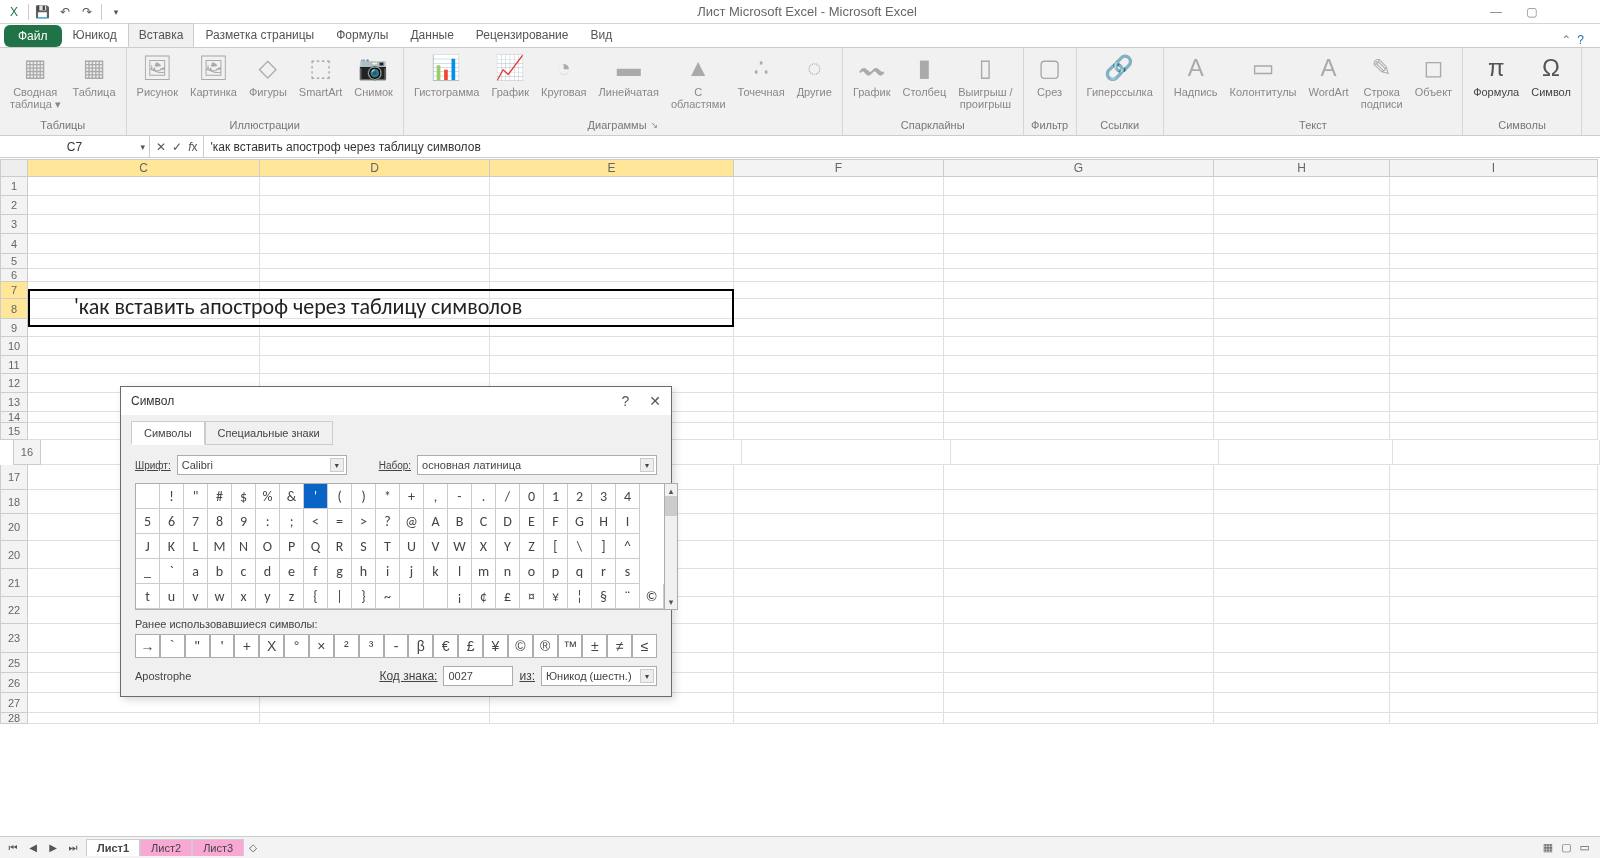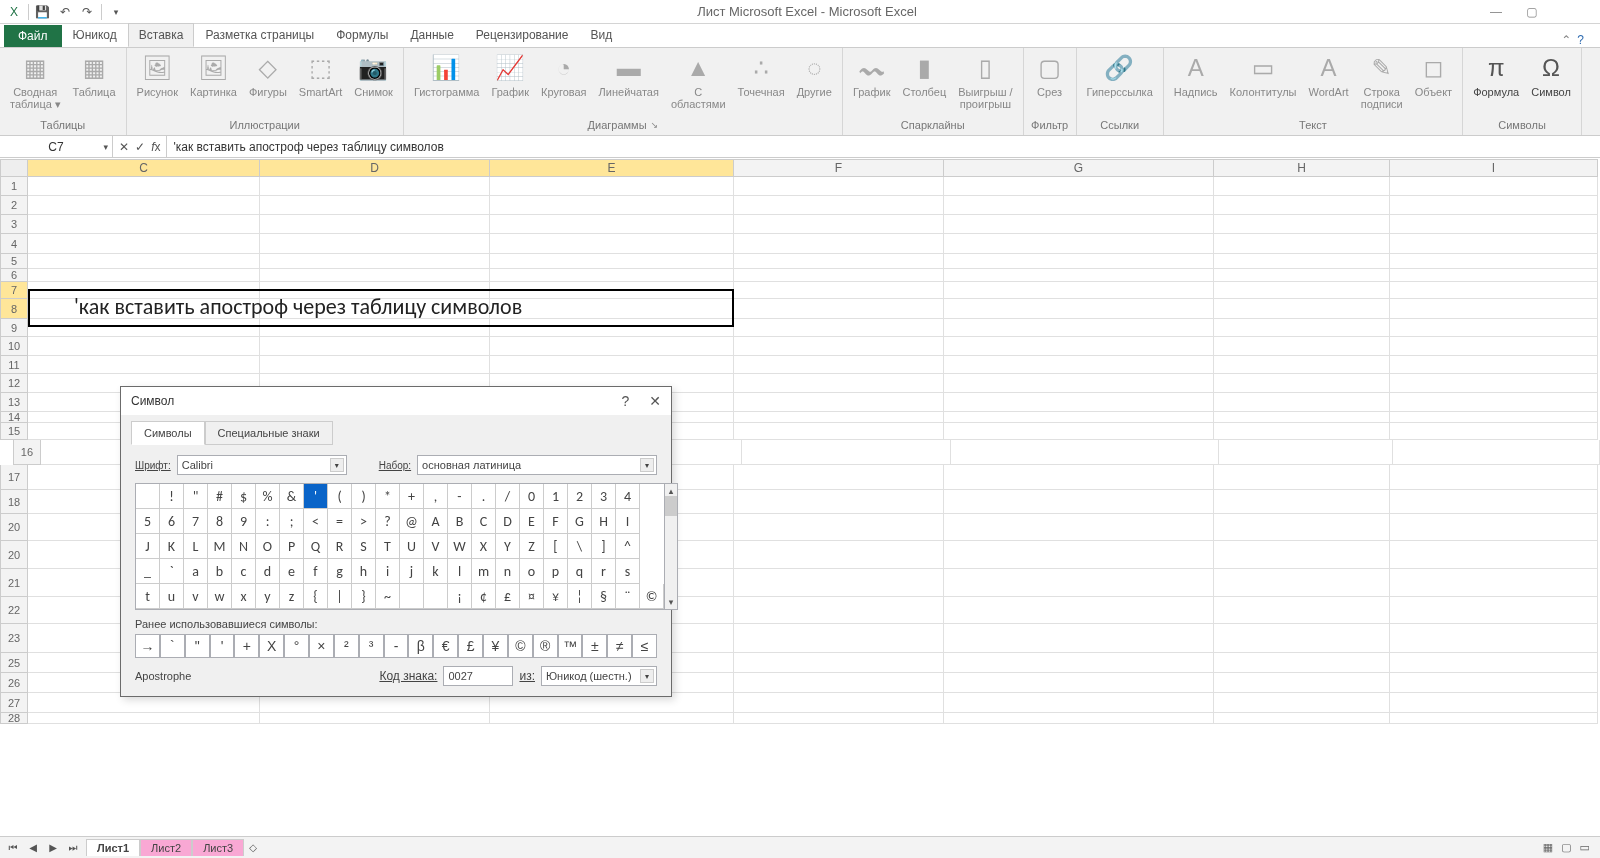--- a/index.html
+++ b/index.html
@@ -9,40 +9,40 @@
 .titlebar { height: 24px; background: #fff; display: flex; align-items: center; border-bottom: 1px solid #d4d4d4; }
 .qa-group { display: flex; align-items: center; gap: 2px; padding: 0 4px; }
 .qa-btn { width: 20px; height: 20px; display: flex; align-items: center; justify-content: center; cursor: pointer; color: #555; }
 .qa-sep { width: 1px; height: 16px; background: #ccc; margin: 0 2px; }
 .title-center { flex: 1; text-align: center; font-size: 13px; color: #666; }
 .win-controls { display: flex; gap: 12px; padding-right: 20px; }
 .win-btn { width: 24px; height: 24px; display: flex; align-items: center; justify-content: center; cursor: pointer; color: #888; }
 
 
 .tabs-row { height: 24px; display: flex; align-items: flex-end; padding-left: 4px; background: #fff; border-bottom: 1px solid #ccc; }
-.file-tab { background: #207346; color: #fff; padding: 4px 14px; font-size: 12px; cursor: pointer; }
+.file-tab { background: #207346; color: #fff; padding: 4px 14px; font-size: 12px; cursor: pointer; border-radius: 6px; }
 .tab { padding: 4px 10px; font-size: 12px; color: #555; cursor: pointer; border: 1px solid transparent; }
 .tab.active { border: 1px solid #ccc; border-bottom-color: #f1f1f1; background: #f1f1f1; }
 .ribbon-help { margin-left: auto; display: flex; gap: 6px; padding-right: 16px; }
 
 
 .ribbon { height: 88px; background: #f1f1f1; display: flex; border-bottom: 1px solid #ccc; }
 .rgroup { display: flex; flex-direction: column; padding: 2px 6px; border-right: 1px solid #d6d6d6; }
 .rgroup-items { display: flex; gap: 4px; flex: 1; align-items: flex-start; }
 .ritem { display: flex; flex-direction: column; align-items: center; justify-content: center; gap: 2px; padding: 2px 4px; cursor: pointer; min-width: 36px; color: #888; }
 .ritem .ricon { width: 32px; height: 32px; display:flex; align-items:center; justify-content:center; font-size: 24px; color: #aaa; }
 .ritem .rlabel { font-size: 11px; text-align: center; color: #888; line-height: 1.1; white-space: pre-line; }
 .ritem.dark .ricon { color:#555; }
 .ritem.dark .rlabel { color:#444; }
 .rgroup-label { font-size: 11px; color: #777; text-align: center; padding-bottom: 2px; display:flex; align-items:center; justify-content:center; gap:4px;}
 .rgroup-label .dlg-launch{font-size:9px; color:#888;}
 
 
 .fxrow { height: 22px; display: flex; align-items: stretch; border-bottom: 1px solid #ccc; background: #fff; }
-.namebox { width: 113px; display:flex; align-items:center; justify-content:center; border-right: 1px solid #ccc; position:relative;}
+.namebox { width: 150px; display:flex; align-items:center; justify-content:center; border-right: 1px solid #ccc; position:relative;}
 .namebox span{ font-size:12px; color:#333;}
 .namebox .dd{position:absolute; right:4px; font-size:9px; color:#555;}
 .fx-btns { display: flex; align-items: center; gap: 6px; padding: 0 6px; border-right: 1px solid #ccc; color: #555; }
 .fx-btns span{cursor:pointer; font-size:12px;}
 .fx-input { flex: 1; padding: 2px 6px; font-size: 12px; color: #333; display:flex; align-items:center; }
 
 
 .sheet { position: absolute; top: 159px; left: 0; right: 0; bottom: 22px; overflow: hidden; }
 .colhdr-row { display: flex; height: 18px; }
 .corner { width: 28px; border: 1px solid #ccc; background: #eee; }

